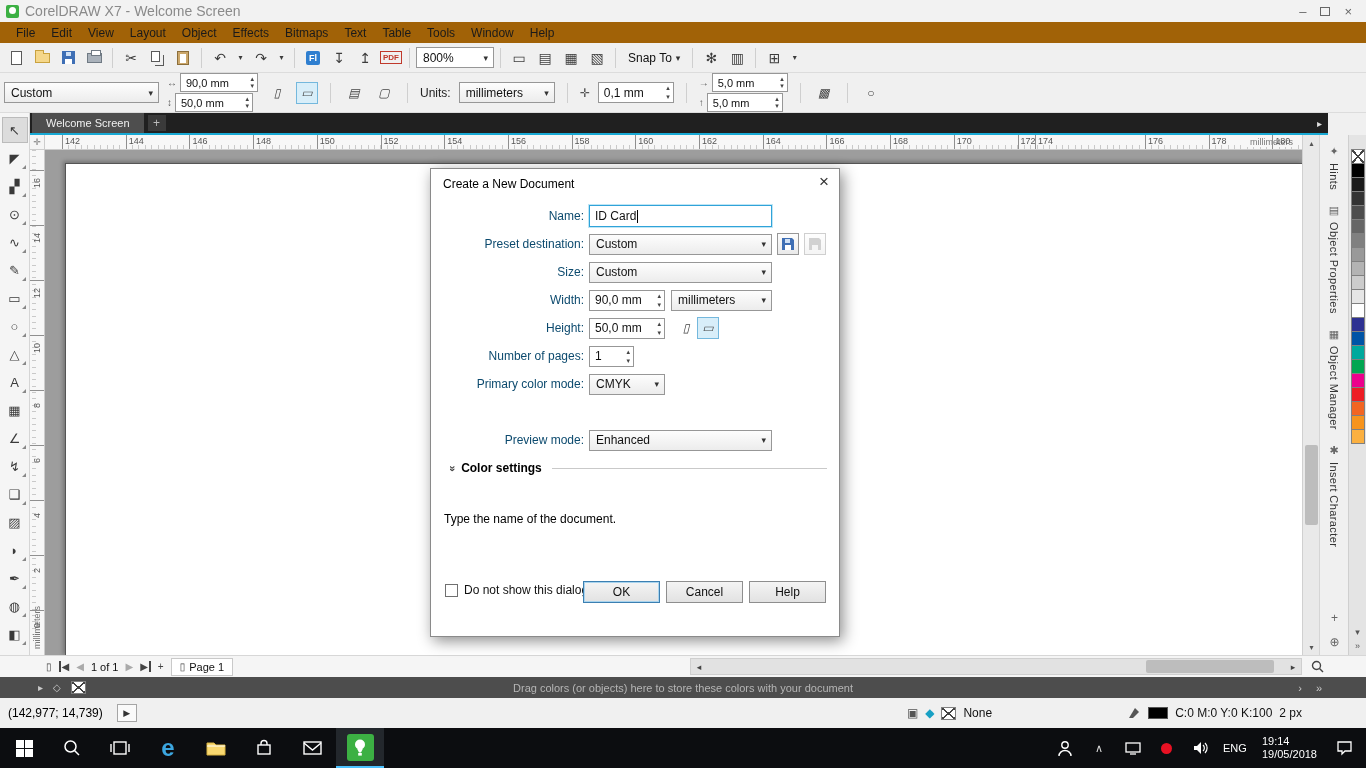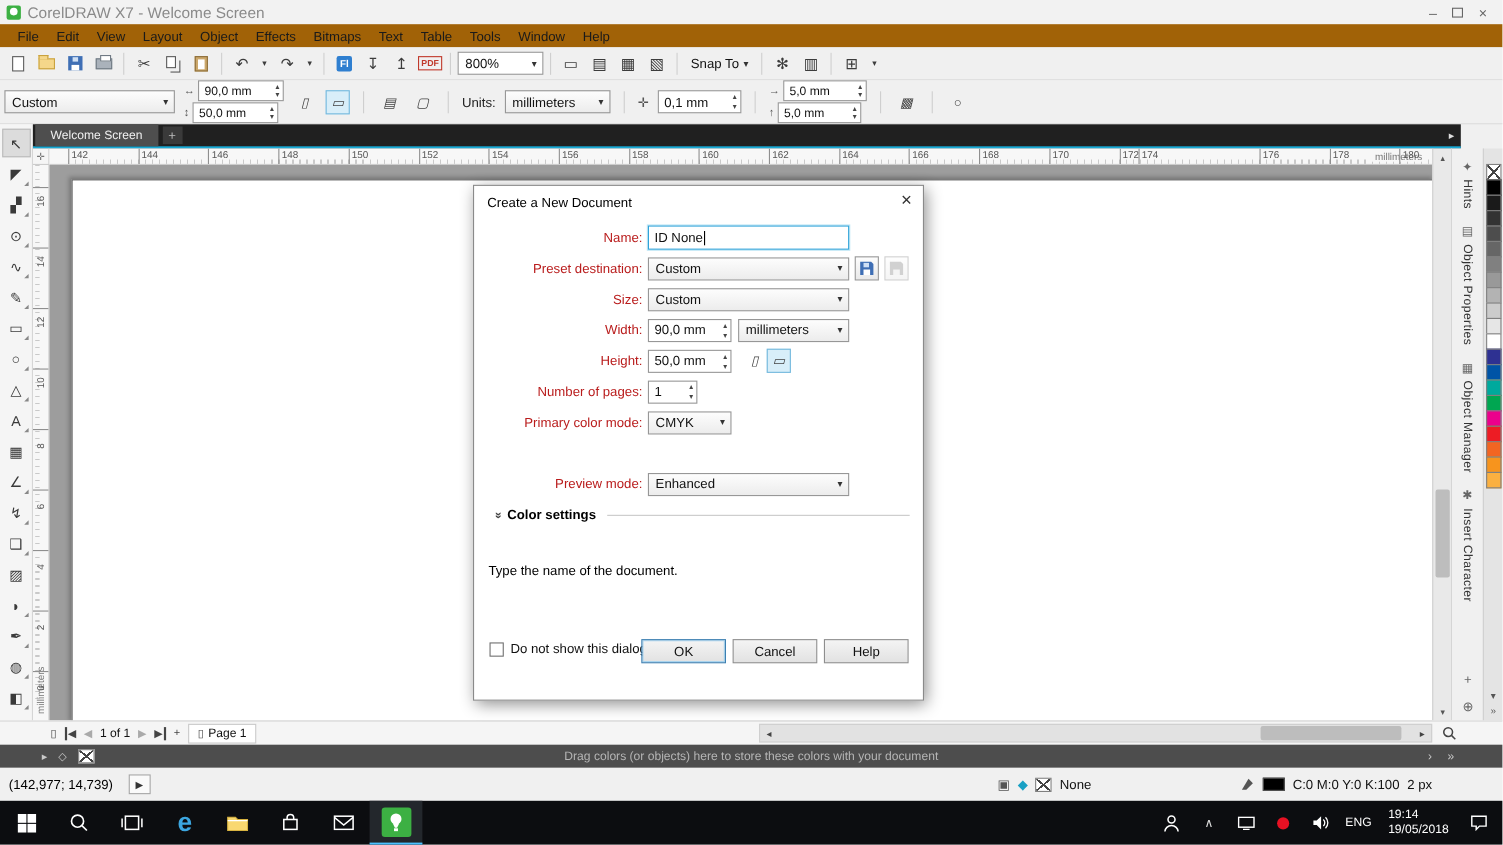--- a/index.html
+++ b/index.html
@@ -91,21 +91,21 @@
 .swatch{width:14px;height:15px;border:1px solid #808080;margin-top:-1px;cursor:pointer}
 .x-swatch{width:14px;height:15px;border:1px solid #808080;background:
  linear-gradient(to top right,transparent 45%,#444 45%,#444 55%,transparent 55%),
  linear-gradient(to bottom right,transparent 45%,#444 45%,#444 55%,transparent 55%),#fff;cursor:pointer}
 .pal-bottom{position:absolute;bottom:4px;display:flex;flex-direction:column;align-items:center;gap:4px;color:#555;font-size:9px}
 
 .dialog{left:430px;top:168px;width:410px;height:469px;background:#fff;border:1px solid #8a8a8a;box-shadow:3px 4px 14px rgba(0,0,0,.45);z-index:40}
 .dlg-title{position:absolute;left:12px;top:8px;font-size:12px;color:#000}
 .dlg-close{position:absolute;right:10px;top:4px;font-size:17px;color:#333;cursor:pointer;line-height:1}
 .drow{position:absolute;left:8px;right:8px;height:22px;display:flex;align-items:center}
-.dlabel2{width:145px;text-align:right;margin-right:5px;font-size:12px;color:#b91c1c;flex:none}
+.dlabel2{width:145px;text-align:right;margin-right:5px;font-size:12px;color:#0c4a6e;flex:none}
 .dinput{height:22px;border:1px solid #979797;background:#fff;display:flex;align-items:center;padding:0 5px;font-size:12px}
 .dinput.focus{border:1px solid #30a3d9;box-shadow:0 0 0 1px #bfe6f5}
 .caret{display:inline-block;width:1px;height:13px;background:#000;margin-left:1px}
 .sel{background:#6fcdf0;padding:0 1px}
 .mini-btn{width:22px;height:22px;border:1px solid #979797;background:linear-gradient(#fdfdfd,#e9e9e9);display:flex;align-items:center;justify-content:center;margin-left:5px;cursor:pointer}
 .mini-btn.disabled{opacity:.45}
 .unitlbl{margin-left:8px;font-size:12px}
 .dsection{position:absolute;left:18px;right:12px;height:16px;display:flex;align-items:center;gap:6px;cursor:pointer}
 .chev{font-size:11px;color:#444;display:inline-flex;flex-direction:column;line-height:5px;font-weight:bold}
 .chev.down span{transform:rotate(90deg);display:inline-block}
@@ -575,21 +575,21 @@
     </div>
   </div>
 
   <div class="dialog abs">
     <span class="dlg-title">Create a New Document</span>
     <span class="dlg-close">×</span>
 
     <div class="drow" style="top:36px">
       <span class="dlabel2">Name:</span>
       <div class="dinput focus" style="width:183px">
-        <span>ID None</span>
+        <span>ID Card</span>
           <span class="caret"></span>
       </div>
     </div>
 
     <div class="drow" style="top:64px">
       <span class="dlabel2">Preset destination:</span>
       <div class="combo" style="width:183px">
           <span>Custom</span>
         </div>
       <span class="mini-btn">

